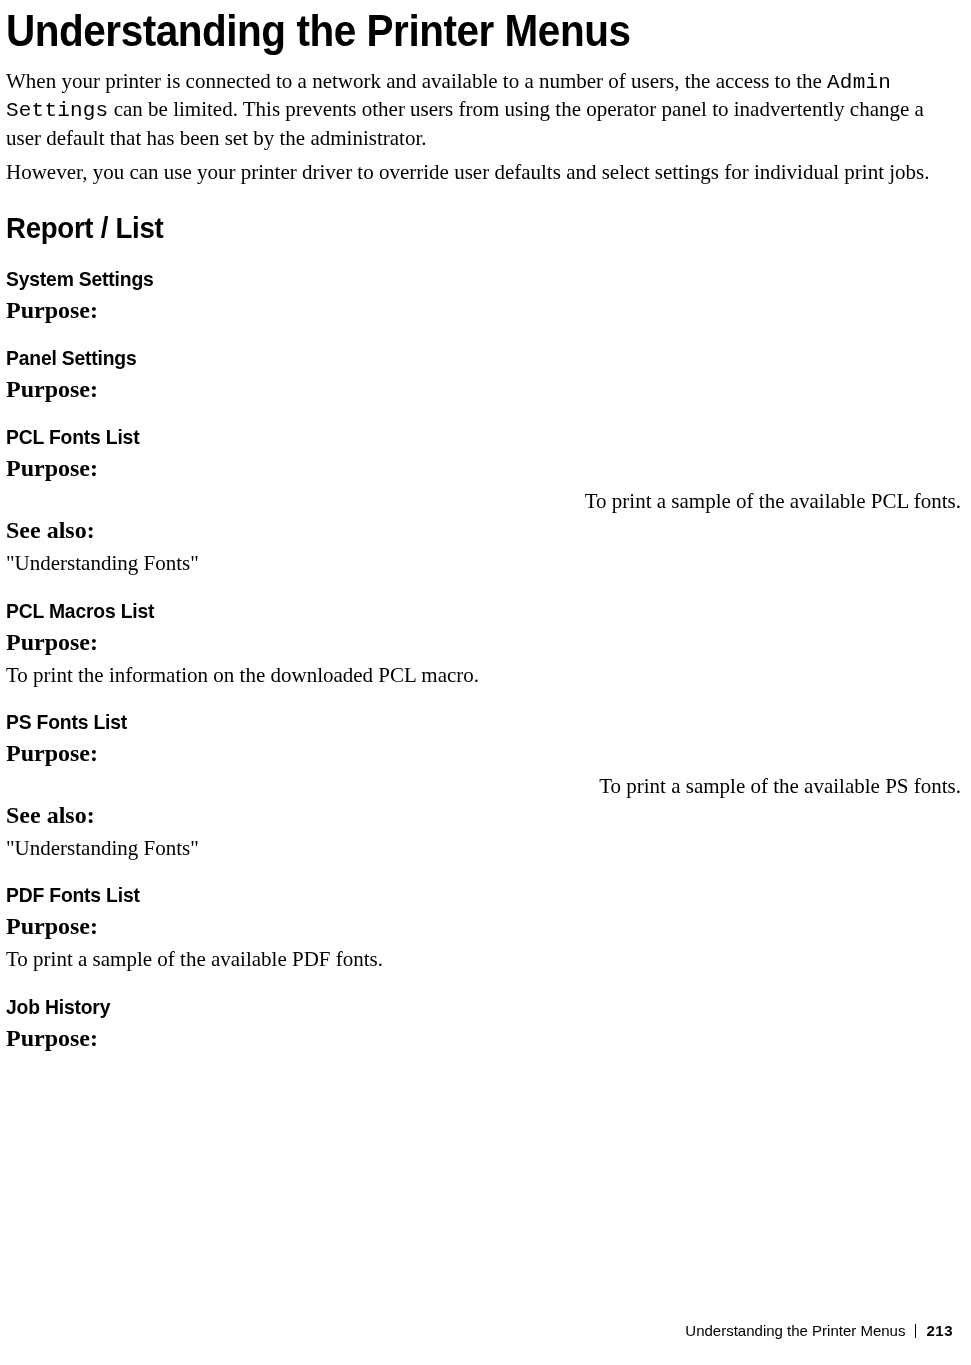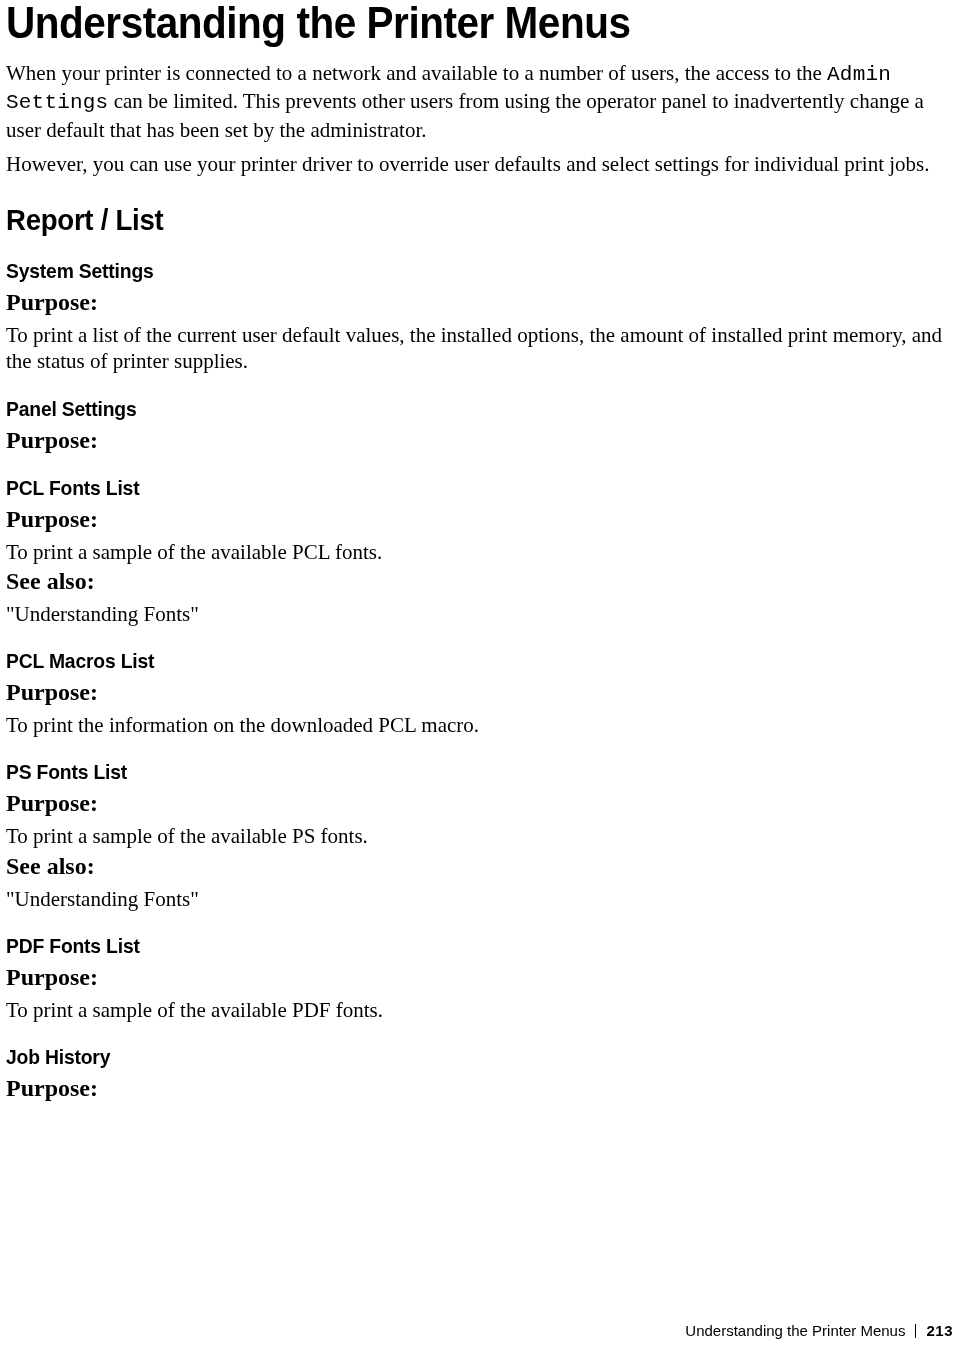--- a/index.html
+++ b/index.html
@@ -8,21 +8,21 @@
     background: #fff;
     width: 971px;
     height: 1365px;
     font-family: "Adobe Caslon Pro", "Caslon", "Times New Roman", Georgia, serif;
     color: #000;
     -webkit-font-smoothing: antialiased;
   }
   .page {
     position: relative;
     box-sizing: border-box;
-    padding: 0 0 0 0;
+    padding: 8px 0 0 0;
     width: 971px;
     height: 1365px;
   }
   .mono {
     font-family: "Courier New", Courier, monospace;
     font-size: 21px;
     letter-spacing: 0.2px;
   }
   h1.page-title {
     font-family: "Helvetica Neue", Helvetica, Arial, sans-serif;
@@ -56,20 +56,21 @@
     transform-origin: left center;
   }
   p.body {
     font-size: 21px;
     line-height: 1.25;
     margin: 0 4px 8px 0;
     letter-spacing: 0;
   }
   p.body.tight {
     margin-bottom: 3px;
+    text-align: right;
   }
   p.label {
     font-size: 24px;
     font-weight: 700;
     margin: 0 0 6px 0;
   }
   .content {
     padding: 0 6px 0 6px;
   }
   .footer {
@@ -107,21 +108,20 @@
 
     <p class="body">
       <span>When your printer is connected to a network and available to a number of users, the access to the </span><span class="mono">Admin Settings</span><span> can be limited. This prevents other users from using the operator panel to inadvertently change a user default that has been set by the administrator.</span>
     </p>
     <p class="body">However, you can use your printer driver to override user defaults and select settings for individual print jobs.</p>
 
     <h2 class="section-heading">Report / List</h2>
 
     <h3 class="sub-heading">System Settings</h3>
     <p class="label">Purpose:</p>
-    <p class="body">To print a list of the current user default values, the installed options, the amount of installed print memory, and the status of printer supplies.</p>
 
     <h3 class="sub-heading">Panel Settings</h3>
     <p class="label">Purpose:</p>
 
     <h3 class="sub-heading">PCL Fonts List</h3>
     <p class="label">Purpose:</p>
     <p class="body tight">To print a sample of the available PCL fonts.</p>
     <p class="label">See also:</p>
     <p class="body">"Understanding Fonts"</p>
 

